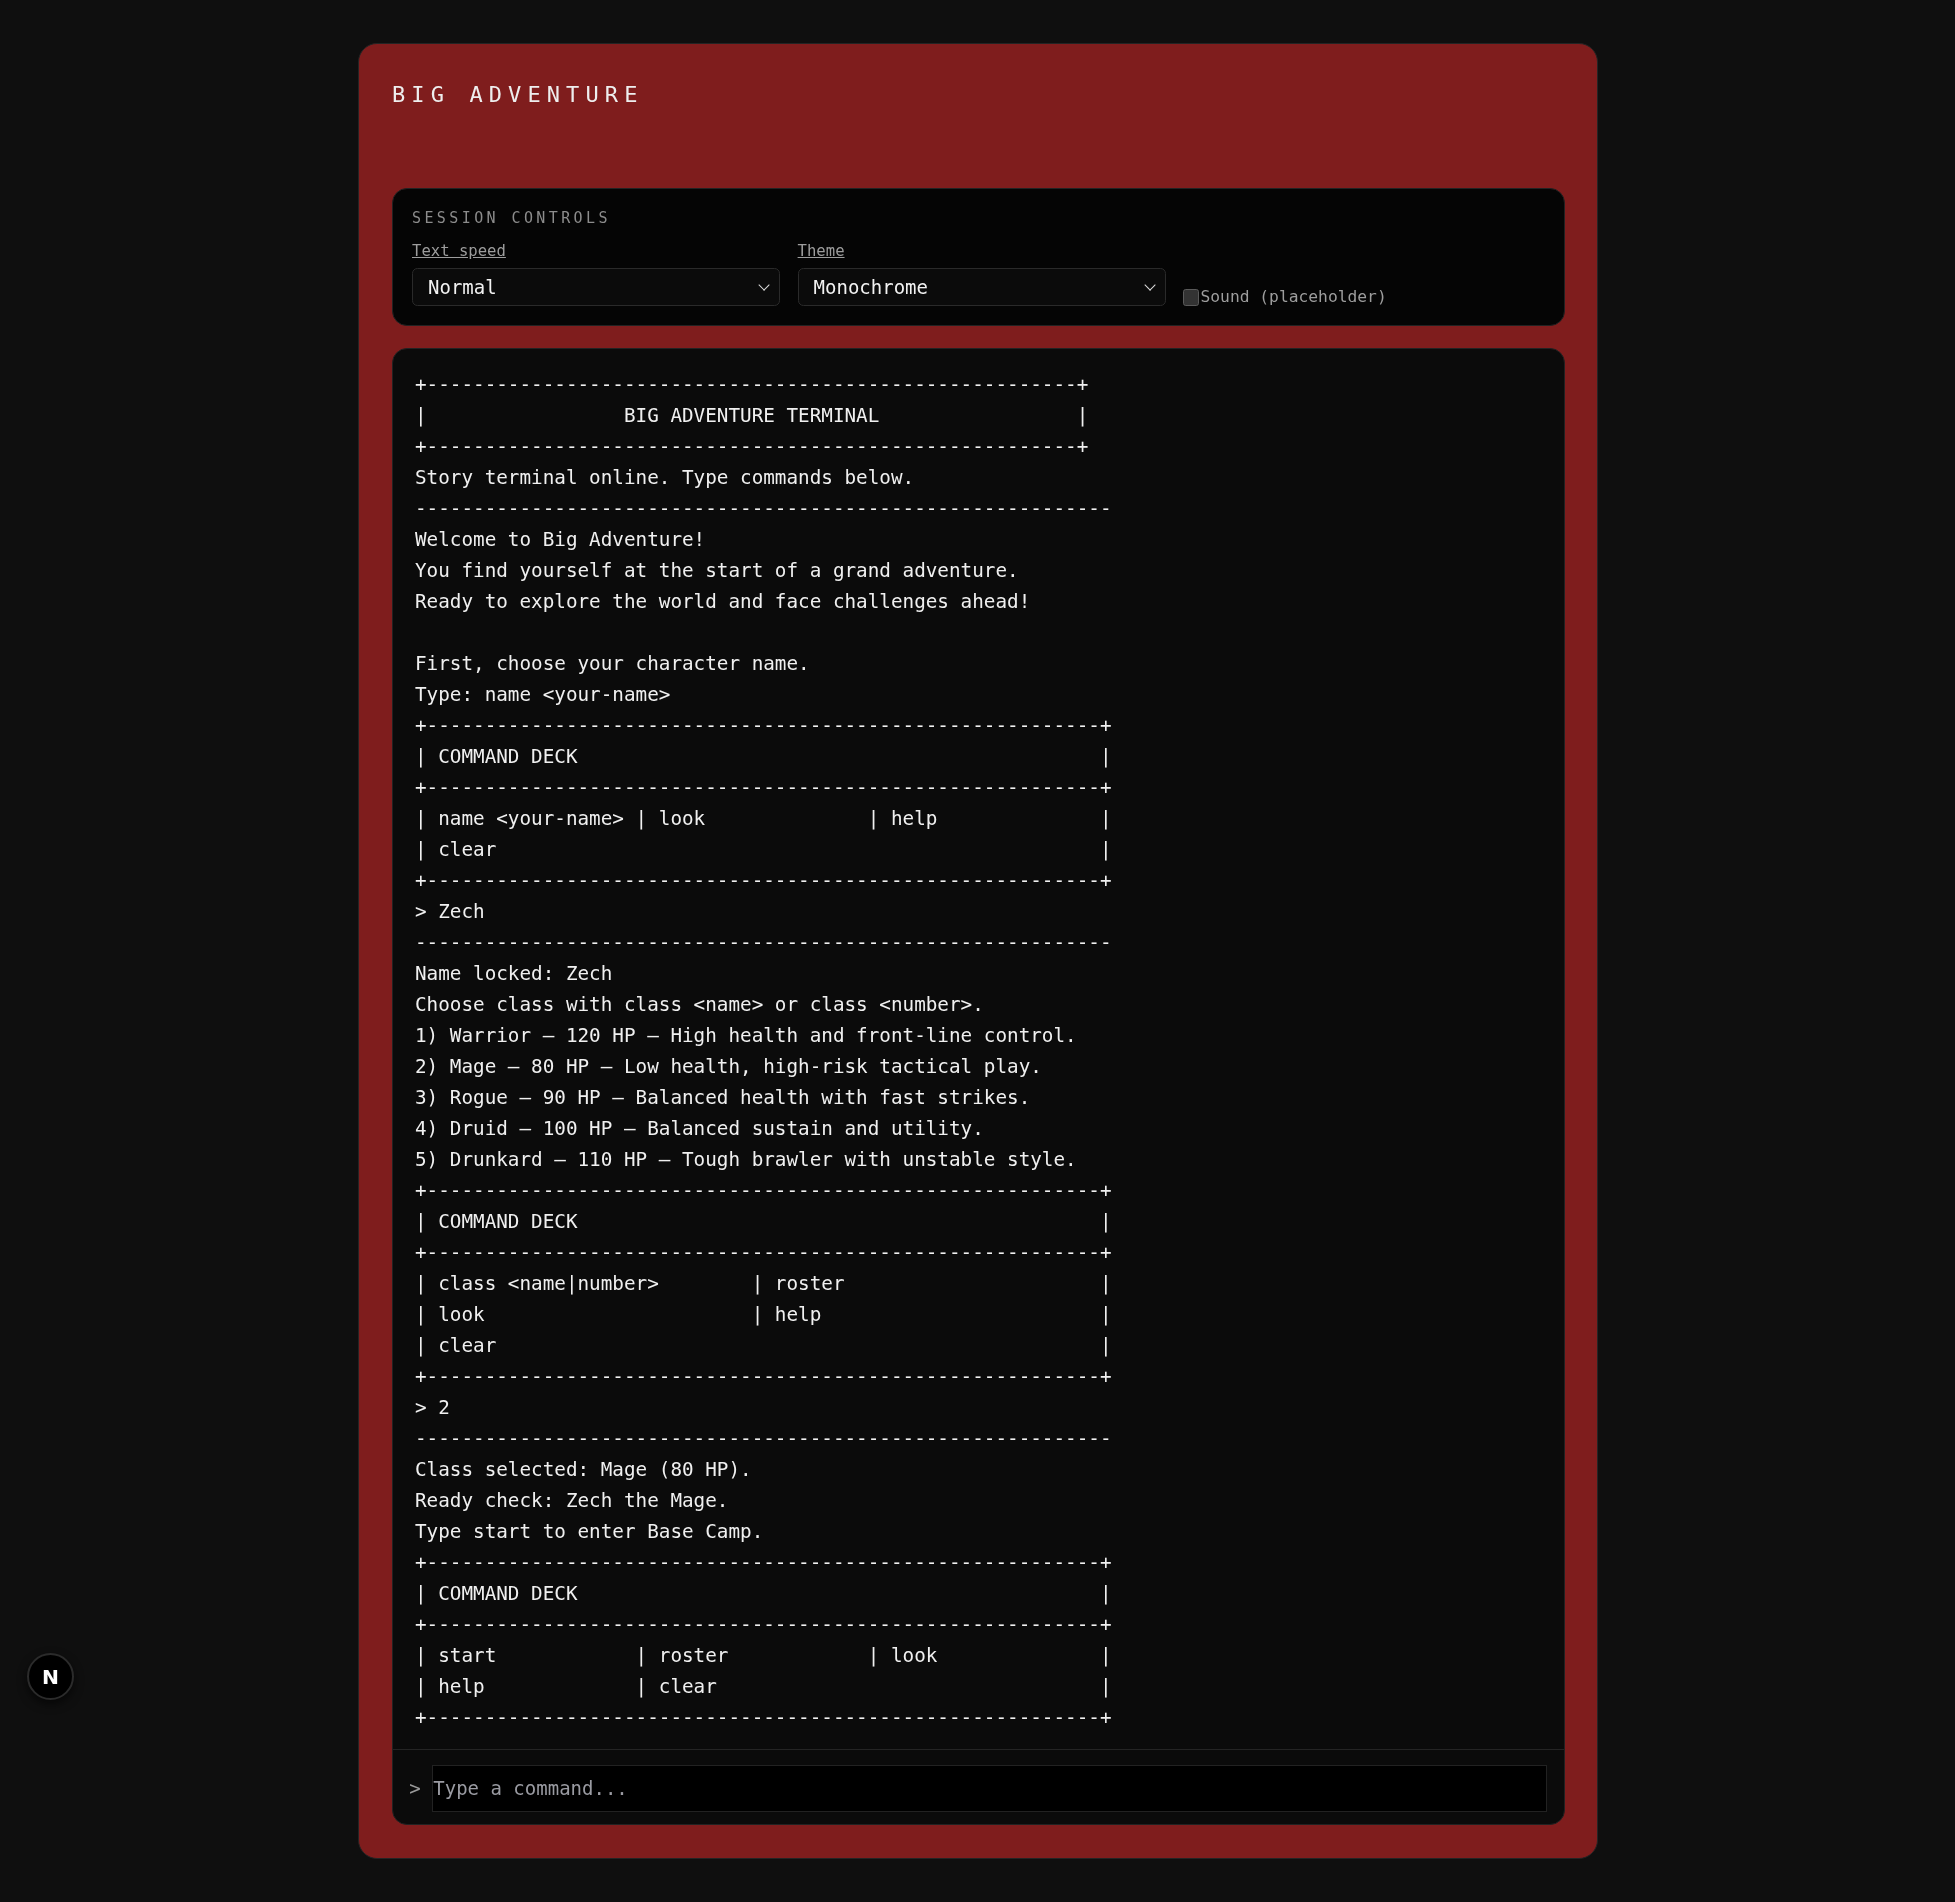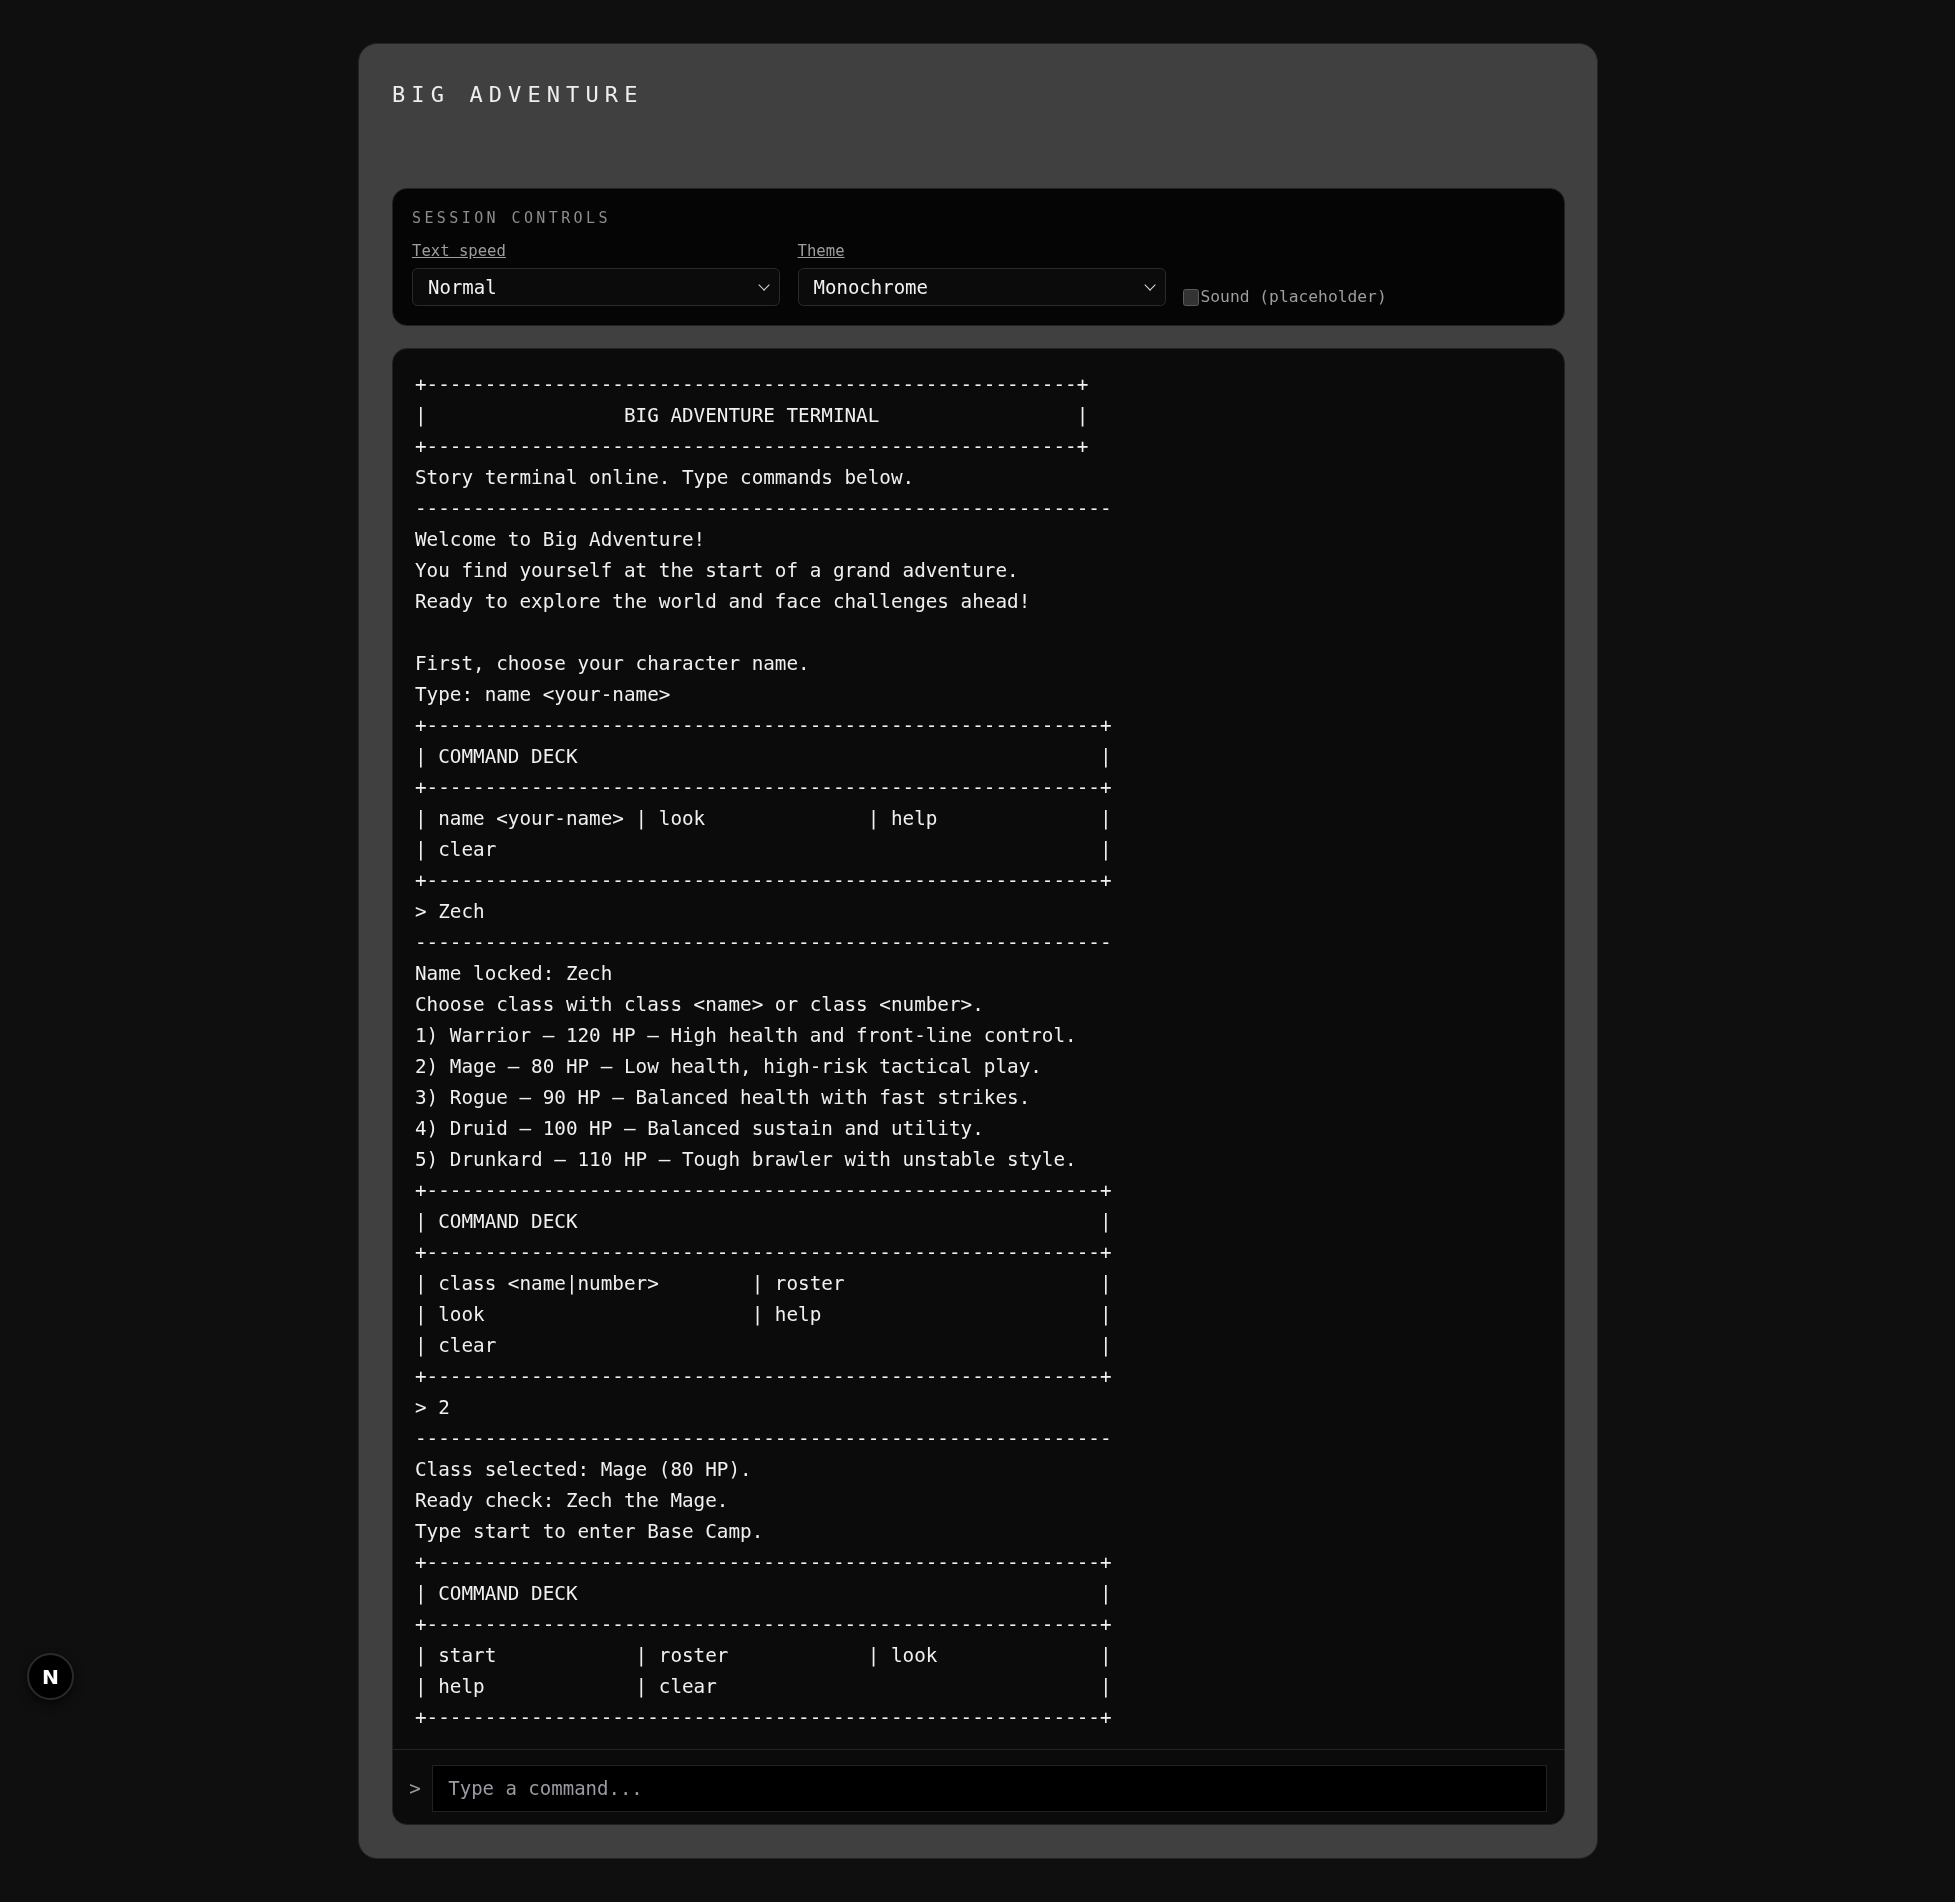--- a/index.html
+++ b/index.html
@@ -1,21 +1,21 @@
 <!DOCTYPE html>
 <html style="font-size:11px"><head>
 <meta charset="utf-8">
 <style>
   * { box-sizing: border-box; margin: 0; padding: 0; }
   html, body { width: 1955px; height: 1902px; background: #0f0f0f; overflow: hidden; }
   body { font-family: "DejaVu Sans Mono", "Liberation Mono", monospace; color: #ededed; position: relative; }
 
   .card {
     position: absolute; left: 358px; top: 43px; width: 1240px; height: 1816px;
-    background: #404040; border: 1.4px solid #242424; border-radius: 19px;
+    background: #7f1d1d; border: 1.4px solid #242424; border-radius: 19px;
   }
   .header { position: absolute; left: 33px; top: 35px; right: 33px; height: 129px; border-bottom: 1.4px solid #242424; }
   .title { font-size: 22px; letter-spacing: 6.1px; color: #eeeeee; margin-top: 2.7px; }
   .subtitle { font-size: 16.3px; color: #9a9a9a; margin-top: 17.6px; }
 
   .controls {
     position: absolute; left: 33px; top: 144px; width: 1173px; height: 138px;
     background: #050505; border: 1.4px solid #222; border-radius: 15px;
     padding: 0 19px;
   }
@@ -43,21 +43,21 @@
   }
   .log div { height: 31px; }
   .input-row {
     position: absolute; left: 0; right: 0; top: 1400px; height: 77px;
     border-top: 1.4px solid #242424; display: flex; align-items: center; padding-left: 16.3px;
   }
   .prompt { font-size: 19px; color: #9a9a9a; width: 23px; }
   .cmd-input {
     width: 1115px; height: 47px; background: #000; border: 1.4px solid #222;
     color: #f0f0f0; font-family: "DejaVu Sans Mono", "Liberation Mono", monospace;
-    font-size: 19px; padding-left: 15px; outline: none;
+    font-size: 19px; outline: none;
   }
   .cmd-input::placeholder { color: #9a9ba2; }
 
   .next-badge {
     position: absolute; left: 27px; top: 1653px; width: 47px; height: 47px; border-radius: 50%;
     background: #000; border: 2px solid #2b2b2b; display: flex; align-items: center; justify-content: center;
     box-shadow: 0 4.1px 9.5px rgba(0,0,0,0.6);
   }
   .next-n { font-family: "DejaVu Sans", sans-serif; font-size: 20.3px; font-weight: bold; color: #fff; }
 </style>

